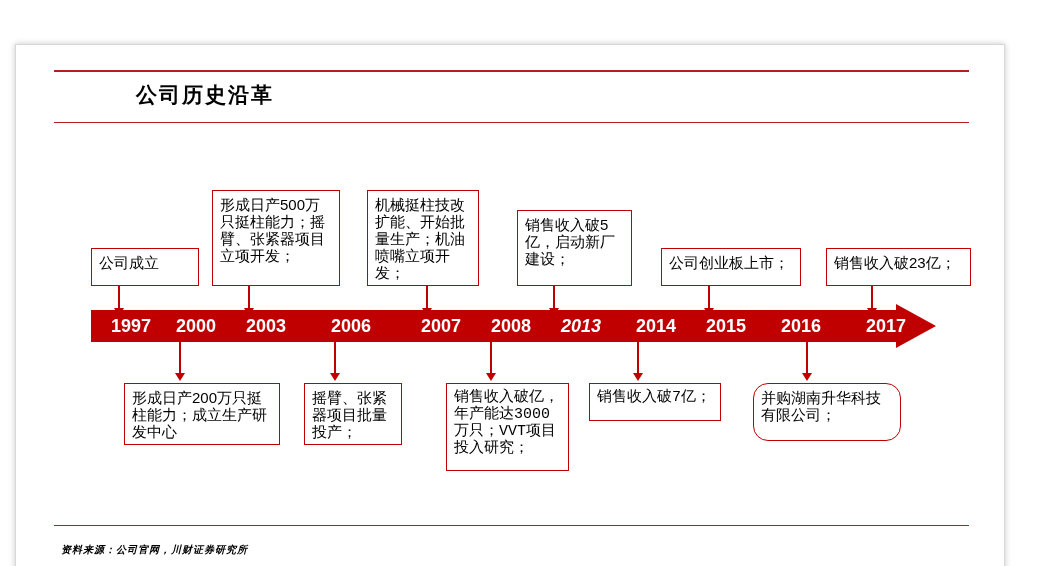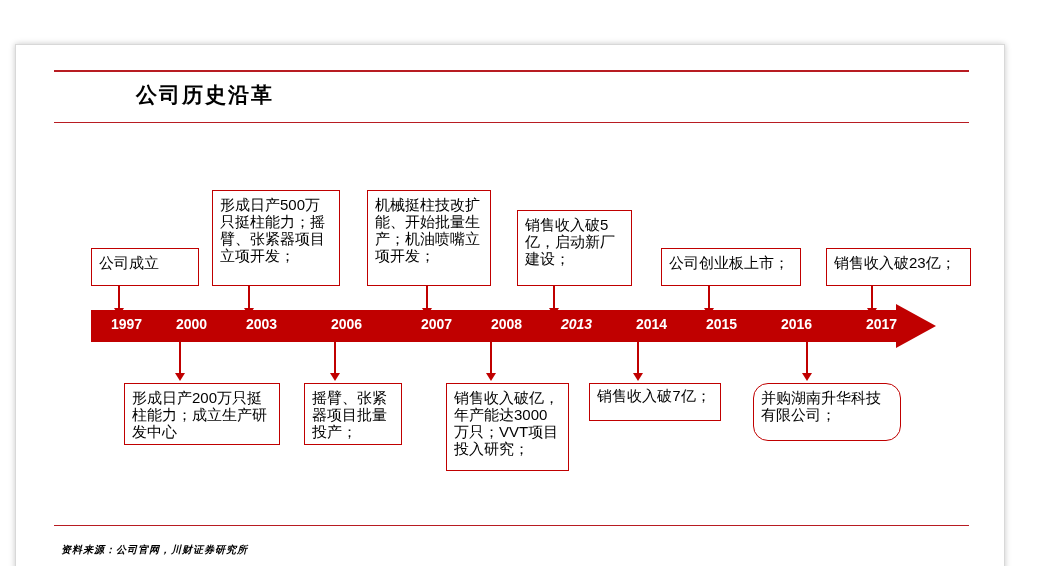--- a/index.html
+++ b/index.html
@@ -98,21 +98,21 @@
     width: 0;
     height: 0;
     border-top: 22px solid transparent;
     border-bottom: 22px solid transparent;
     border-left: 40px solid #c00000;
   }
   .year {
     position: absolute;
     top: 6px;
     color: #ffffff;
-    font-size: 14px;
+    font-size: 18px;
     font-weight: bold;
     font-family: "Liberation Sans", sans-serif;
     white-space: nowrap;
   }
   
   .event-box {
     position: absolute;
     border: 1px solid #c00000;
     background: #ffffff;
     box-sizing: border-box;
@@ -147,21 +147,21 @@
     <div class="slide-title">公司历史沿革</div>
     <div class="title-rule-bottom"></div>
 
     <div id="events-above-layer">
         <div class="event-box" style="left: 75px; top: 203px; width: 108px; min-height: 38px;">公司成立</div>
         <div class="conn" style="left: 102px; top: 241px; height: 24px;"></div>
         <div class="conn-head down" style="left: 97.8px; top: 263px;"></div>
         <div class="event-box" style="left: 196px; top: 145px; width: 128px; min-height: 96px;">形成日产500万只挺柱能力；摇臂、张紧器项目立项开发；</div>
         <div class="conn" style="left: 232px; top: 241px; height: 24px;"></div>
         <div class="conn-head down" style="left: 227.8px; top: 263px;"></div>
-        <div class="event-box" style="left: 351px; top: 145px; width: 124px; min-height: 96px;">机械挺柱技改扩能、开始批量生产；机油喷嘴立项开发；</div>
+        <div class="event-box" style="left: 351px; top: 145px; width: 112px; min-height: 96px;">机械挺柱技改扩能、开始批量生产；机油喷嘴立项开发；</div>
         <div class="conn" style="left: 410px; top: 241px; height: 24px;"></div>
         <div class="conn-head down" style="left: 405.8px; top: 263px;"></div>
         <div class="event-box" style="left: 501px; top: 165px; width: 115px; min-height: 76px;">销售收入破5亿，启动新厂建设；</div>
         <div class="conn" style="left: 537px; top: 241px; height: 24px;"></div>
         <div class="conn-head down" style="left: 532.8px; top: 263px;"></div>
         <div class="event-box" style="left: 645px; top: 203px; width: 140px; min-height: 38px;">公司创业板上市；</div>
         <div class="conn" style="left: 692px; top: 241px; height: 24px;"></div>
         <div class="conn-head down" style="left: 687.8px; top: 263px;"></div>
         <div class="event-box" style="left: 810px; top: 203px; width: 145px; min-height: 38px;">销售收入破23亿；</div>
         <div class="conn" style="left: 855px; top: 241px; height: 24px;"></div>
@@ -186,21 +186,21 @@
         </div>
     </div>
 
     <div id="events-below-layer">
         <div class="event-box" style="left: 108px; top: 338px; width: 156px; min-height: 58px;">形成日产200万只挺柱能力；成立生产研发中心</div>
         <div class="conn" style="left: 163px; top: 297px; height: 33px;"></div>
         <div class="conn-head down" style="left: 158.8px; top: 328px;"></div>
         <div class="event-box" style="left: 288px; top: 338px; width: 98px; min-height: 58px;">摇臂、张紧器项目批量投产；</div>
         <div class="conn" style="left: 318px; top: 297px; height: 33px;"></div>
         <div class="conn-head down" style="left: 313.8px; top: 328px;"></div>
-        <div class="event-box" style="left: 430px; top: 338px; width: 123px; min-height: 88px;">销售收入破亿，年产能达3000万只；VVT项目投入研究；</div>
+        <div class="event-box" style="left: 430px; top: 338px; width: 123px; min-height: 88px; font-family: Liberation Mono, monospace;">销售收入破亿，年产能达3000万只；VVT项目投入研究；</div>
         <div class="conn" style="left: 474px; top: 297px; height: 33px;"></div>
         <div class="conn-head down" style="left: 469.8px; top: 328px;"></div>
         <div class="event-box" style="left: 573px; top: 338px; width: 132px; min-height: 38px; font-family: Liberation Mono, monospace;">销售收入破7亿；</div>
         <div class="conn" style="left: 621px; top: 297px; height: 33px;"></div>
         <div class="conn-head down" style="left: 616.8px; top: 328px;"></div>
         <div class="event-box" style="left: 737px; top: 338px; width: 148px; min-height: 58px; border-radius: 15px;">并购湖南升华科技有限公司；</div>
         <div class="conn" style="left: 790px; top: 297px; height: 33px;"></div>
         <div class="conn-head down" style="left: 785.8px; top: 328px;"></div>
       </div>
 

